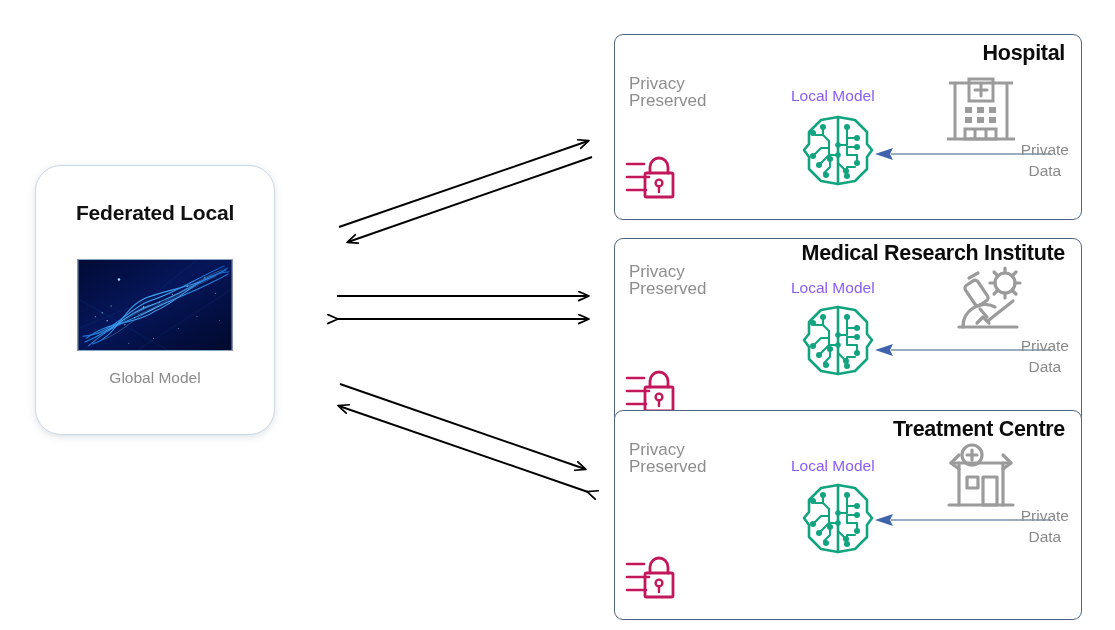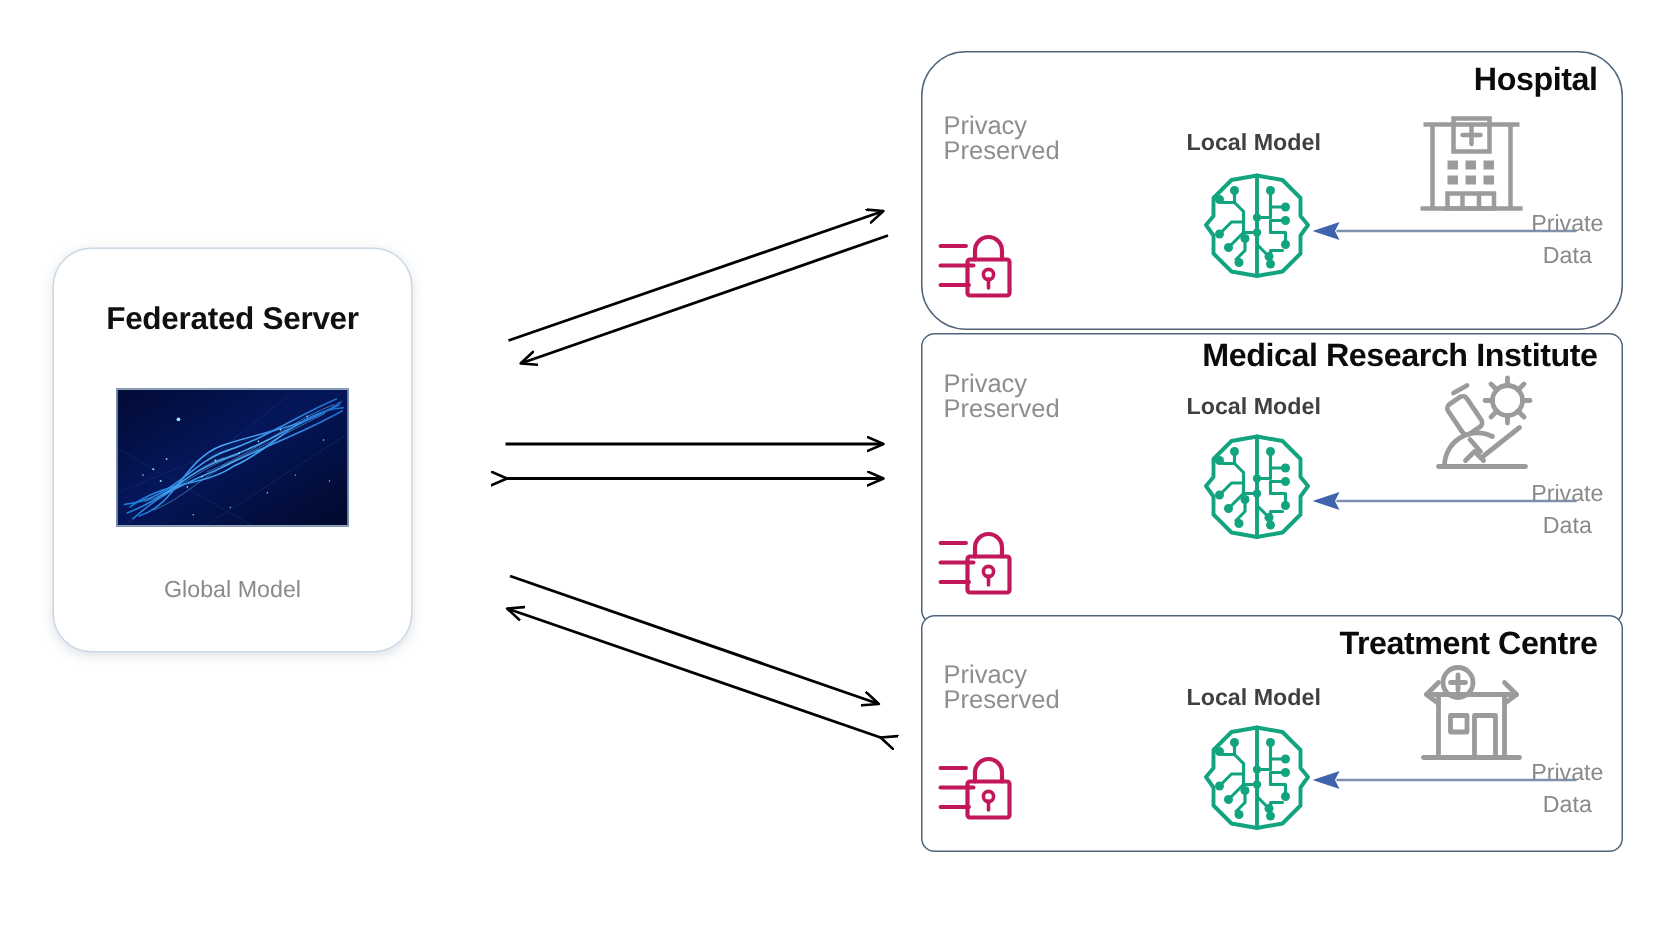--- a/index.html
+++ b/index.html
@@ -57,36 +57,35 @@
   }
   .gm-svg { display:block; width:100%; height:100%; }
   .server-caption {
     position: absolute;
     left: 0;
     right: 0;
     top: 203px;
     text-align: center;
     font-size: 15.5px;
     color: #8a8a8a;
-    margin-top: 16px;
   }
 
   
   .client-card {
     position: absolute;
     left: 614px;
     width: 468px;
     background: #ffffff;
     border: 1.6px solid #51657a;
     border-radius: 9px;
     box-sizing: border-box;
   }
-  #card-0 { top: 34px;  height: 186px; border-radius: 30px; }
-  #card-1 { top: 222px; height: 194px; }
-  #card-2 { top: 410px; height: 158px; }
+  #card-0 { top: 34px;  height: 186px; }
+  #card-1 { top: 238px; height: 194px; }
+  #card-2 { top: 410px; height: 210px; }
 
   .client-title {
     position: absolute;
     right: 16px;
     top: 6px;
     font-size: 21.5px;
     font-weight: bold;
     color: #0b0b0b;
     letter-spacing: -0.3px;
     white-space: nowrap;
@@ -113,23 +112,22 @@
     width: 56px;
     height: 50px;
   }
   #card-1 .lock-icon { bottom: 12px; }
 
   .local-model-label {
     position: absolute;
     left: 176px;
     top: 52px;
     font-size: 15.5px;
-    color: #404040;
+    color: #8b5cf6;
     white-space: nowrap;
-    font-weight: bold;
   }
   #card-1 .local-model-label { top: 40px; }
   #card-2 .local-model-label { top: 46px; }
 
   .brain-icon {
     position: absolute;
     left: 184px;
     top: 76px;
     width: 78px;
     height: 78px;
@@ -176,21 +174,21 @@
     width: 1115px; height: 630px;
     pointer-events: none;
   }
 </style>
 </head>
 <body>
 
 <div id="canvas">
 
   <div class="server-card">
-    <div class="server-title">Federated Server</div>
+    <div class="server-title">Federated Local</div>
 
     <div class="global-model-img">
       <svg class="gm-svg" viewBox="0 0 155 92" preserveAspectRatio="none">
         <defs>
           <linearGradient id="bgGrad" x1="0" y1="0" x2="1" y2="1">
             <stop offset="0%" stop-color="#020b35"></stop>
             <stop offset="45%" stop-color="#05165a"></stop>
             <stop offset="100%" stop-color="#01092c"></stop>
           </linearGradient>
           <linearGradient id="helixGrad" x1="0" y1="1" x2="1" y2="0">

